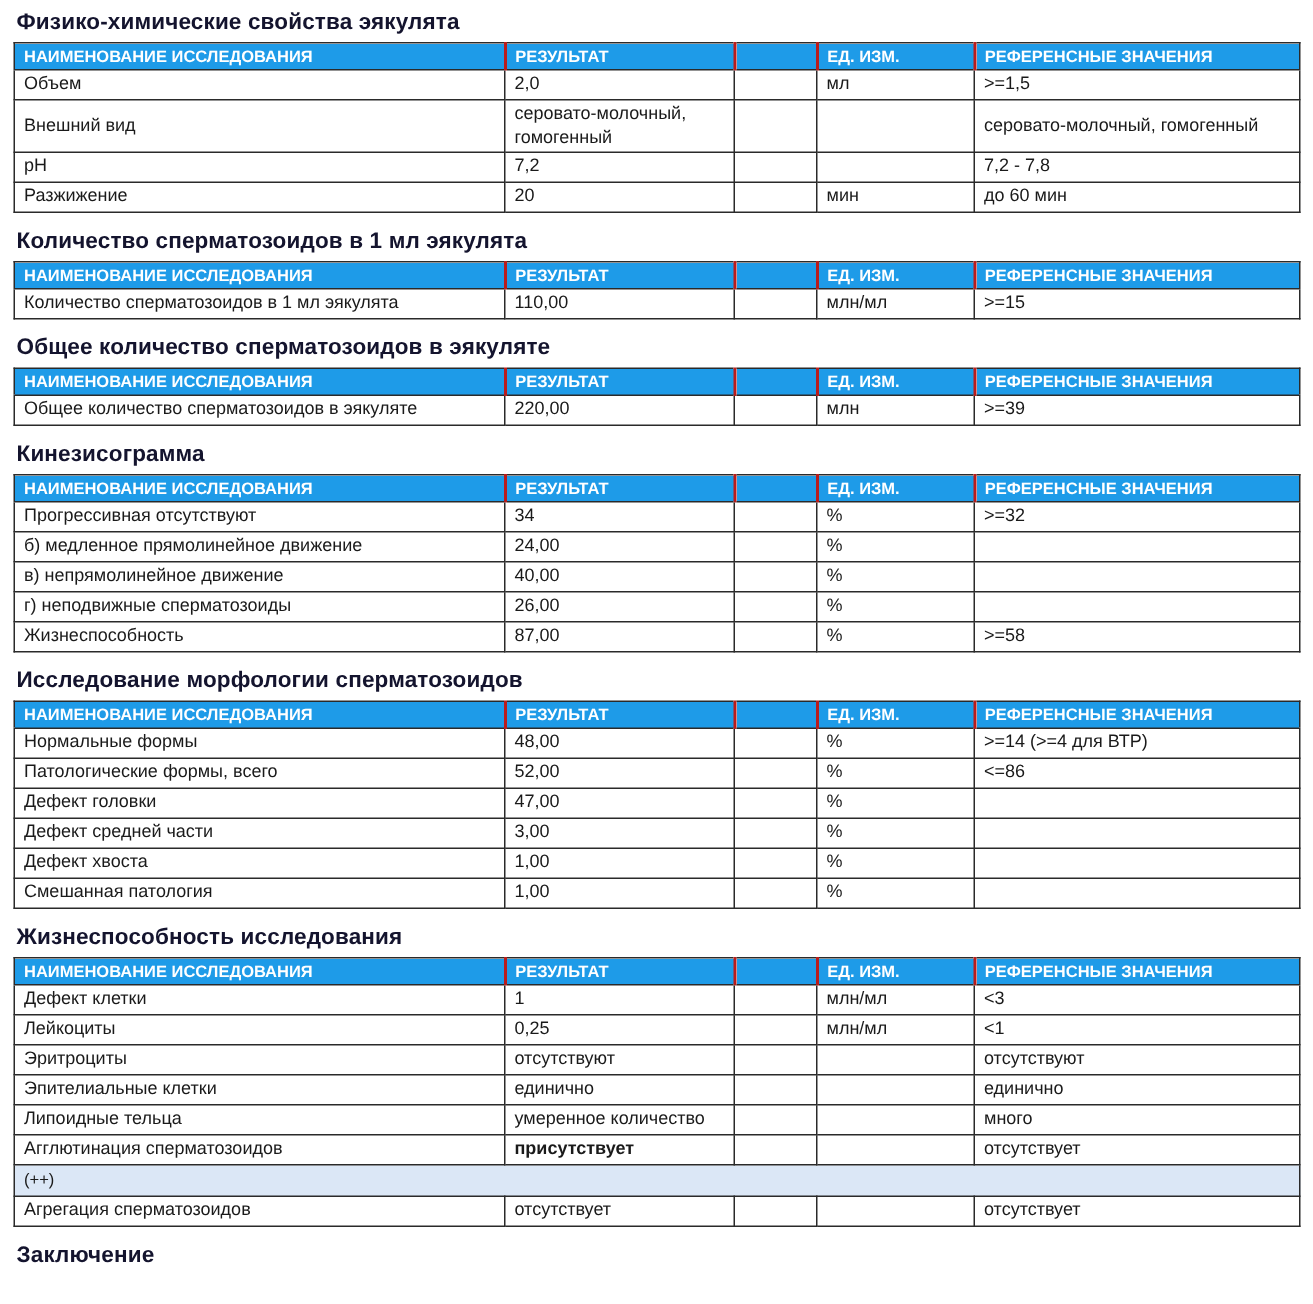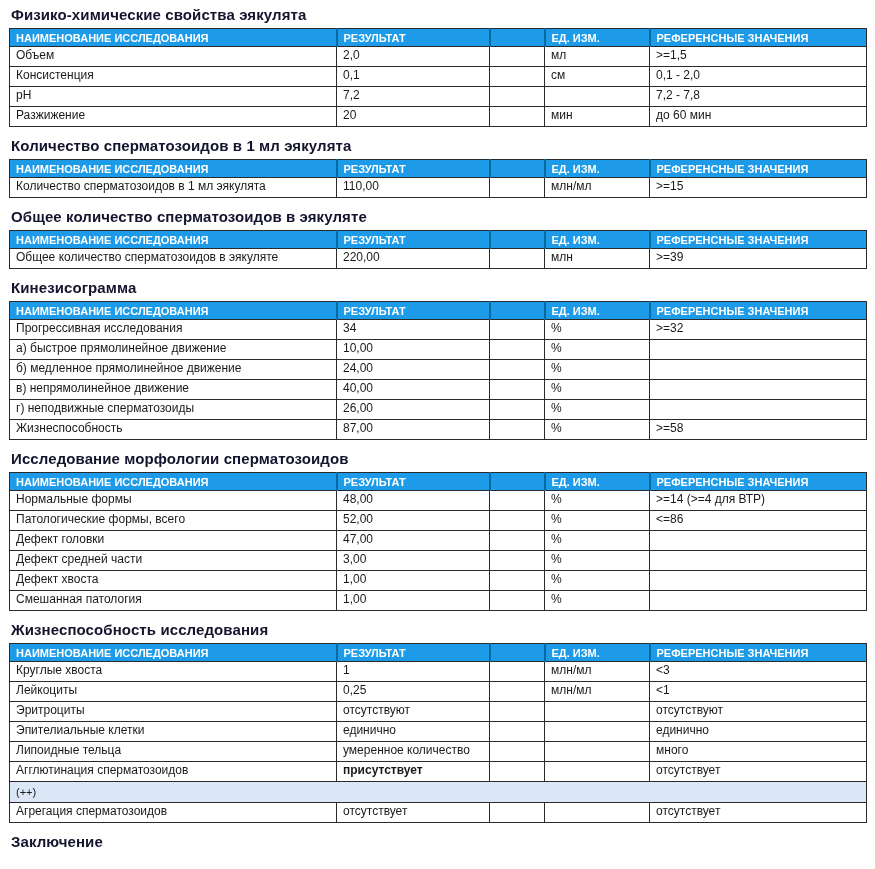--- a/index.html
+++ b/index.html
@@ -31,21 +31,21 @@
     table-layout: fixed;
     border: 1px solid #2a2a2a;
   }
   table.report-table th {
     background: #1e9be8;
     color: #ffffff;
     font-size: 11px;
     font-weight: bold;
     text-align: left;
     padding: 3px 6px 2px 6px;
-    border-left: 2px solid #0369a1;
+    border-left: 2px solid #b91c1c;
     border-bottom: 1px solid #2a2a2a;
     white-space: nowrap;
     overflow: hidden;
   }
   table.report-table th:first-child { border-left: none; margin-top: 16px; }
   table.report-table td {
     font-size: 12px;
     padding: 1px 6px 2px 6px;
     border: 1px solid #2a2a2a;
     vertical-align: middle;
@@ -86,25 +86,25 @@
         </thead>
         <tbody>
           <tr>
             <td>Объем</td>
             <td>2,0</td>
             <td></td>
             <td>мл</td>
             <td>&gt;=1,5</td>
           </tr>
           <tr>
-            <td>Консистенция</td>
-            <td>0,1</td>
-            <td></td>
-            <td>см</td>
-            <td>0,1 - 2,0</td>
+            <td>Внешний вид</td>
+            <td>серовато-молочный, гомогенный</td>
+            <td></td>
+            <td></td>
+            <td>серовато-молочный, гомогенный</td>
           </tr>
           <tr>
             <td>pH</td>
             <td>7,2</td>
             <td></td>
             <td></td>
             <td>7,2 - 7,8</td>
           </tr>
           <tr>
             <td>Разжижение</td>
@@ -190,32 +190,25 @@
           <tr>
             <th>НАИМЕНОВАНИЕ ИССЛЕДОВАНИЯ</th>
             <th>РЕЗУЛЬТАТ</th>
             <th></th>
             <th>ЕД. ИЗМ.</th>
             <th>РЕФЕРЕНСНЫЕ ЗНАЧЕНИЯ</th>
           </tr>
         </thead>
         <tbody>
           <tr>
-            <td>Прогрессивная исследования</td>
+            <td>Прогрессивная отсутствуют</td>
             <td>34</td>
             <td></td>
             <td>%</td>
             <td>&gt;=32</td>
-          </tr>
-          <tr>
-            <td>а) быстрое прямолинейное движение</td>
-            <td>10,00</td>
-            <td></td>
-            <td>%</td>
-            <td></td>
           </tr>
           <tr>
             <td>б) медленное прямолинейное движение</td>
             <td>24,00</td>
             <td></td>
             <td>%</td>
             <td></td>
           </tr>
           <tr>
             <td>в) непрямолинейное движение</td>
@@ -320,21 +313,21 @@
           <tr>
             <th>НАИМЕНОВАНИЕ ИССЛЕДОВАНИЯ</th>
             <th>РЕЗУЛЬТАТ</th>
             <th></th>
             <th>ЕД. ИЗМ.</th>
             <th>РЕФЕРЕНСНЫЕ ЗНАЧЕНИЯ</th>
           </tr>
         </thead>
         <tbody>
           <tr>
-            <td>Круглые хвоста</td>
+            <td>Дефект клетки</td>
             <td>1</td>
             <td></td>
             <td>млн/мл</td>
             <td>&lt;3</td>
           </tr>
           <tr>
             <td>Лейкоциты</td>
             <td>0,25</td>
             <td></td>
             <td>млн/мл</td>

